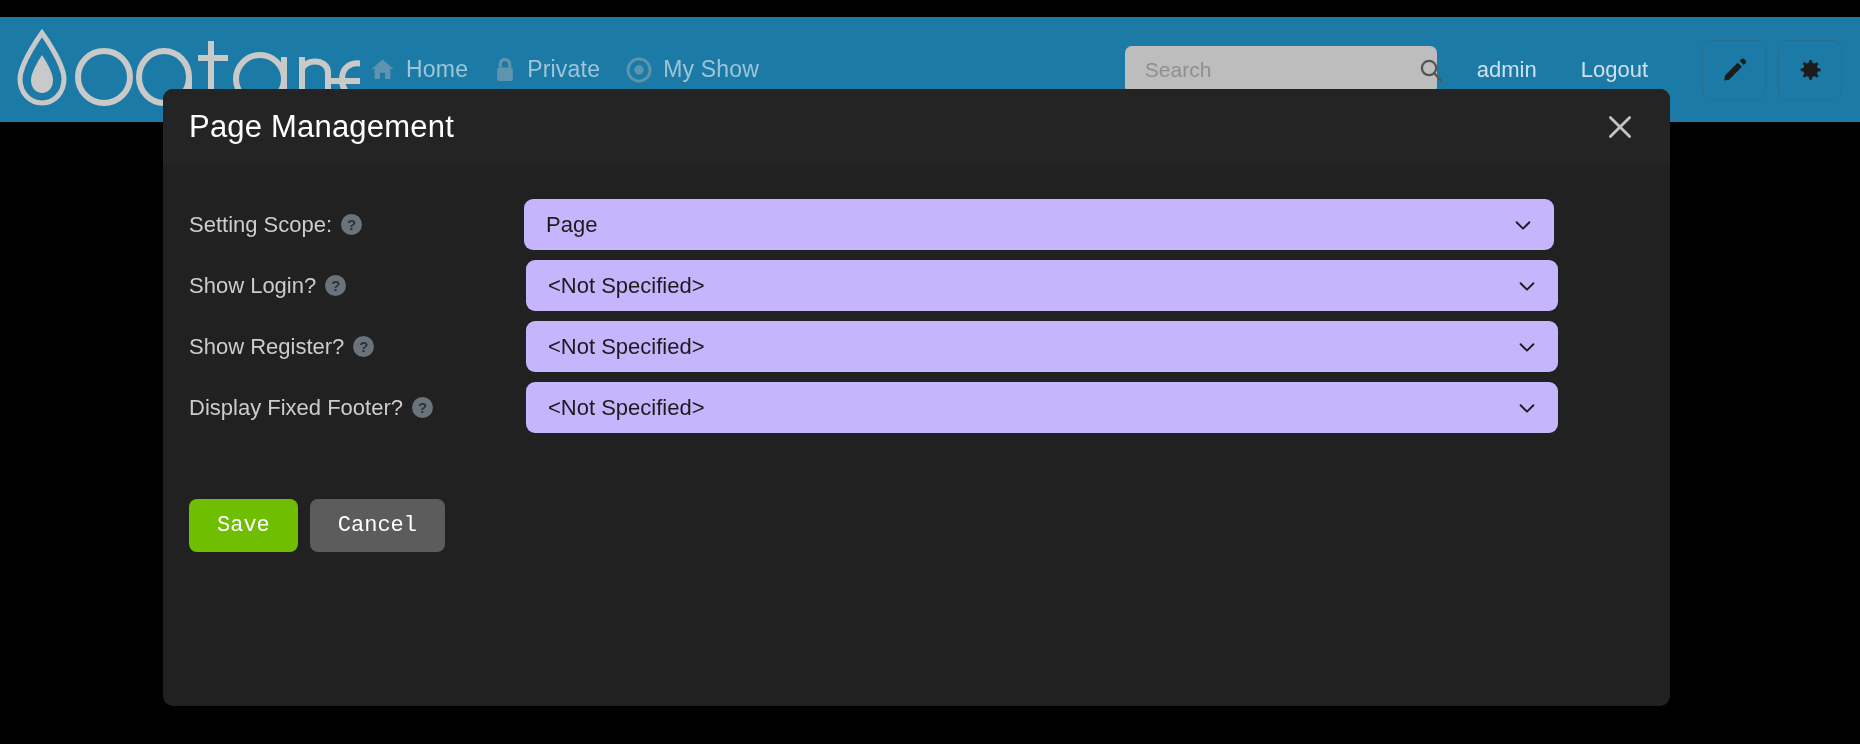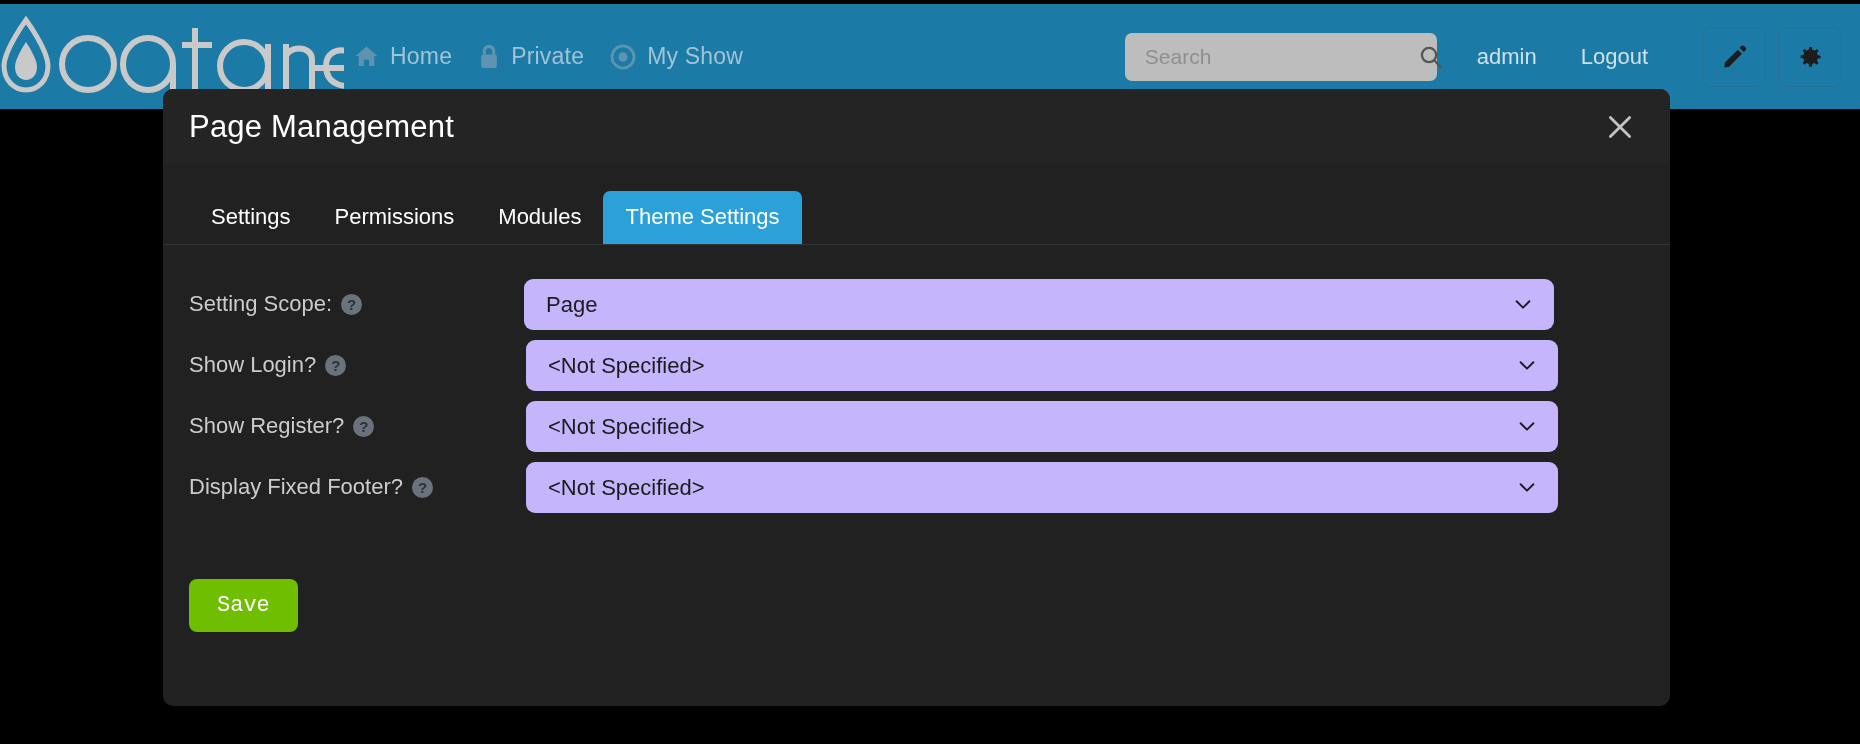--- a/index.html
+++ b/index.html
@@ -11,28 +11,28 @@
     height: 744px;
     background: #000000;
     font-family: "Liberation Sans", sans-serif;
     overflow: hidden;
     position: relative;
   }
 
   
   .header {
     position: absolute;
-    top: 4px; left: 0;
+    top: 17px; left: 0;
     width: 1860px;
     height: 105px;
     background: #1b7ba6;
     display: flex;
     align-items: center;
     box-sizing: border-box;
-    padding: 0 18px 0 0;
+    padding: 0 18px 0 16px;
   }
   .brand {
     display: flex;
     align-items: center;
     margin-left: -4px;
     width: 348px;
     flex: none;
   }
   .brand svg { display:block; }
 
@@ -370,26 +370,20 @@
     <div class="modal-close">
       <svg width="32" height="32" viewBox="0 0 24 24" stroke="#c3c3c3" stroke-width="2.1" stroke-linecap="round" aria-hidden="true">
         <line x1="4.8" y1="4.8" x2="19.2" y2="19.2"></line>
         <line x1="19.2" y1="4.8" x2="4.8" y2="19.2"></line>
       </svg>
     </div>
   </div>
 
   <div class="modal-body">
 
-    <div class="tabs">
-      <div class="tab">Settings</div>
-      <div class="tab">Permissions</div>
-      <div class="tab">Modules</div>
-      <div class="tab active">Theme Settings</div>
-    </div>
 
     <div class="form">
 
       <div class="form-row">
         <div class="form-label">
           <span>Setting Scope:</span>
           <span class="help-icon">?</span>
         </div>
         <div class="select-wrap first">
           <div class="select">Page</div>
@@ -443,16 +437,17 @@
               <polyline points="5,9 12,16 19,9"></polyline>
             </svg>
           </span>
         </div>
       </div>
 
     </div>
 
     <div class="actions">
       <button class="btn btn-save">Save</button>
+      <button class="btn btn-cancel">Cancel</button>
     </div>
 
   </div>
 </div>
 
 </body></html>

